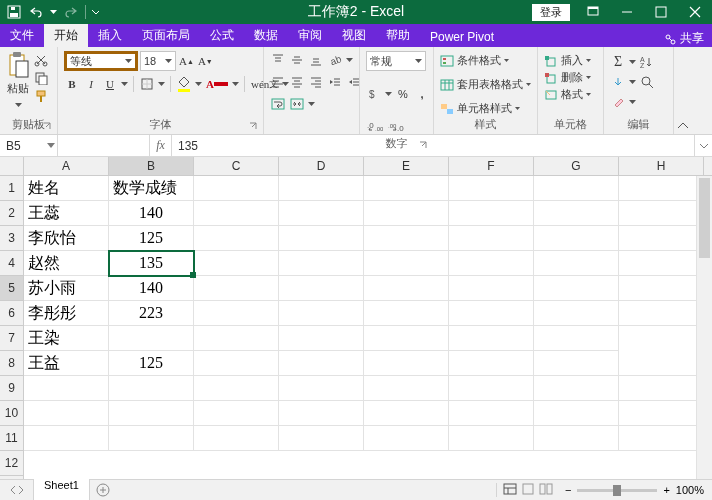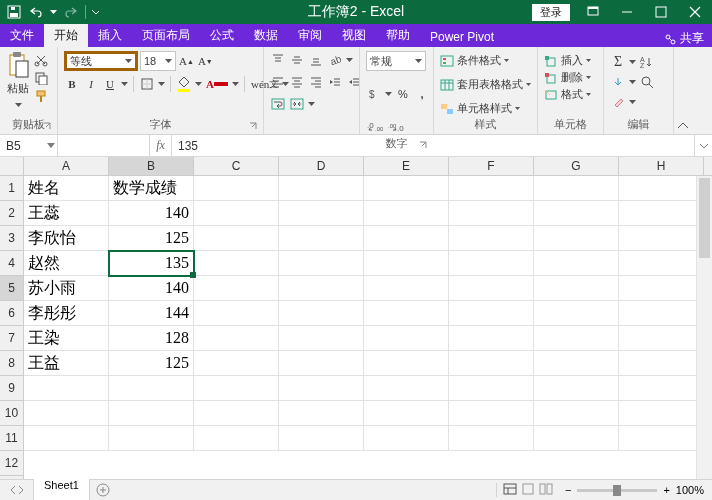--- a/index.html
+++ b/index.html
@@ -49,21 +49,21 @@
   .corner { position:absolute; left:0; top:0; width:24px; height:19px; background:#f0f0f0; border-right:1px solid #ccc; border-bottom:1px solid #ccc; }
   .col-headers { position:absolute; left:24px; top:0; right:0; height:19px; display:flex; background:#f0f0f0; border-bottom:1px solid #ccc; }
   .ch { width:85px; border-right:1px solid #ccc; text-align:center; font-size:12px; color:#333; line-height:18px; }
   .ch.sel { background:#d6d6d6; }
   .row-headers { position:absolute; left:0; top:19px; width:24px; bottom:0; background:#f0f0f0; border-right:1px solid #ccc; }
   .rh { height:25px; border-bottom:1px solid #ccc; text-align:center; font-size:12px; color:#333; line-height:24px; }
   .rh.sel { background:#d6d6d6; }
   .cells { position:absolute; left:24px; top:19px; right:0; bottom:0; }
   .crow { display:flex; height:25px; }
   .cell { width:85px; height:25px; border-right:1px solid #e2e2e2; border-bottom:1px solid #e2e2e2; padding:0 4px; font-size:16px; line-height:24px; font-family: SimSun,"宋体",serif; }
-  .cell.num { text-align:right; }
+  .cell.num { text-align:center; }
   .cell.active { outline:2px solid #0c6b3e; outline-offset:-1px; position:relative; }
   .cell.active::after { content:""; position:absolute; right:-3px; bottom:-3px; width:6px; height:6px; background:#0c6b3e; }
 
   .statusbar { height: 21px; border-top: 1px solid #d4d4d4; background:#f1f1f1; display:flex; align-items:center; font-size:11px; }
   .sheet-tabs { display:flex; align-items:center; }
   .st-nav { width: 34px; display:flex; align-items:center; justify-content:center; gap:2px; border-right:1px solid #d4d4d4; height:21px;}
   .st-tab { padding:2px 10px; border-right:1px solid #d4d4d4; background:#fff; border-top:2px solid #b91c1c; height:35px; line-height:16px; }
   .st-add { width:26px; display:flex;align-items:center;justify-content:center; }
   .zoom { margin-left:auto; display:flex; align-items:center; gap:6px; padding-right:8px; }
   .views { display:flex; align-items:center; gap:4px; border-left:1px solid #d4d4d4; padding:0 6px; }
@@ -637,31 +637,30 @@
         <div class="cell num">140</div>
         <div class="cell"></div>
         <div class="cell"></div>
         <div class="cell"></div>
         <div class="cell"></div>
         <div class="cell"></div>
         <div class="cell"></div>
       </div>
       <div class="crow">
         <div class="cell">李彤彤</div>
-        <div class="cell num">144</div>
+        <div class="cell num">223</div>
         <div class="cell"></div>
         <div class="cell"></div>
         <div class="cell"></div>
         <div class="cell"></div>
         <div class="cell"></div>
         <div class="cell"></div>
       </div>
       <div class="crow">
         <div class="cell">王染</div>
-        <div class="cell num">128</div>
         <div class="cell"></div>
         <div class="cell"></div>
         <div class="cell"></div>
         <div class="cell"></div>
         <div class="cell"></div>
         <div class="cell"></div>
       </div>
       <div class="crow">
         <div class="cell">王益</div>
         <div class="cell num">125</div>

